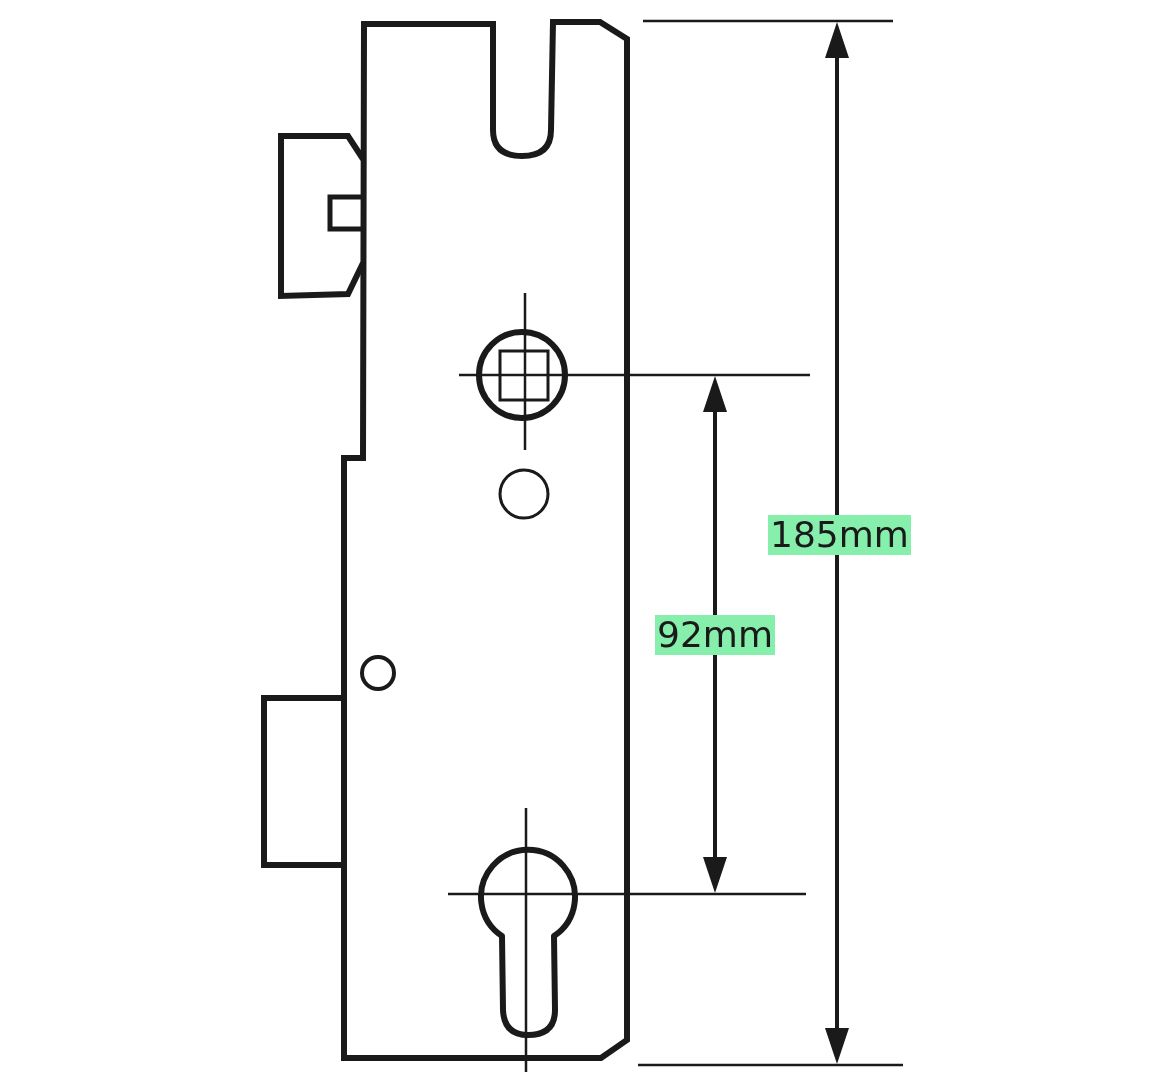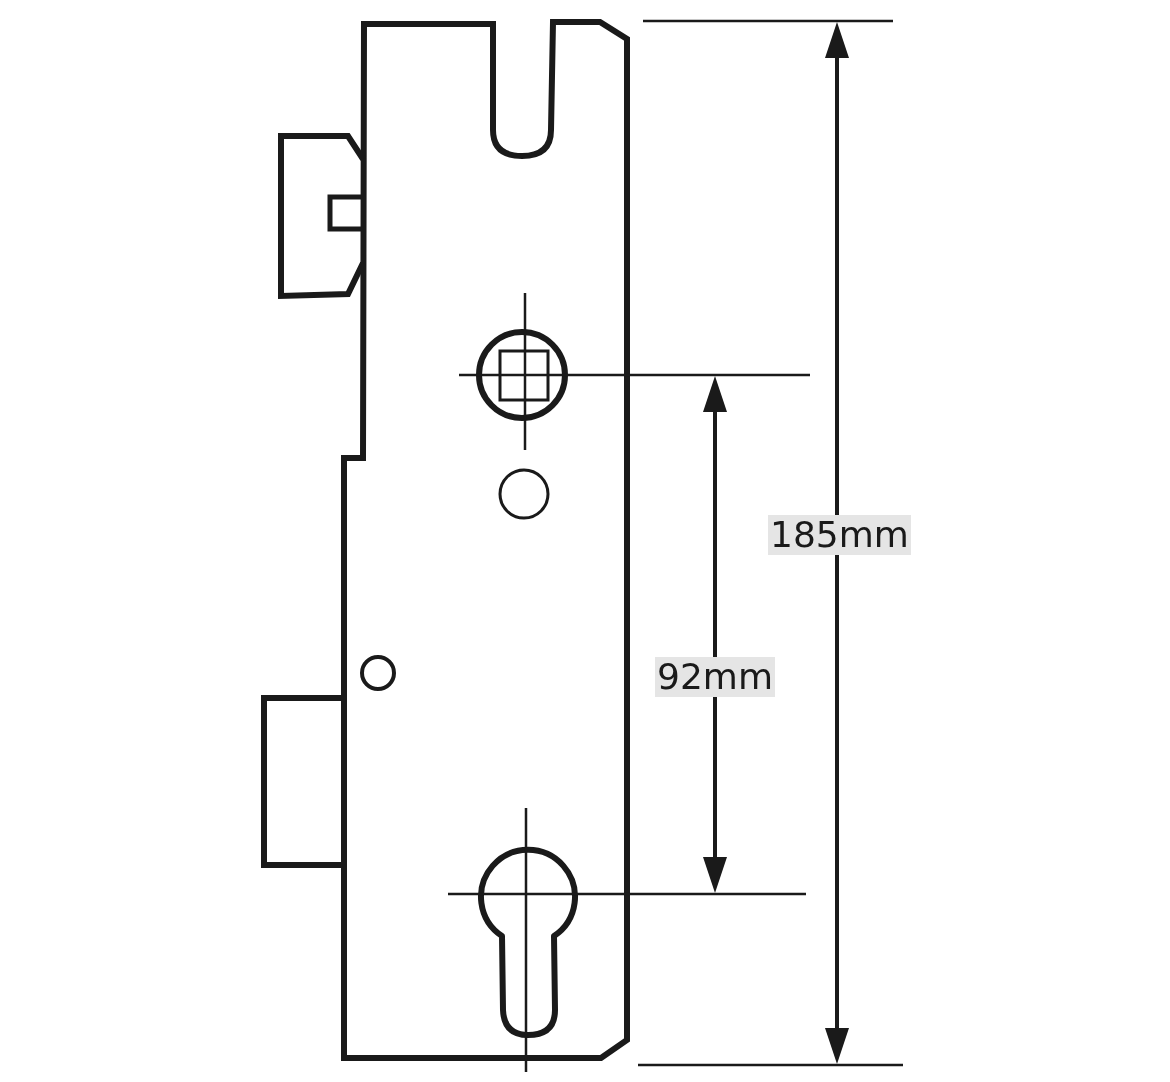--- a/index.html
+++ b/index.html
@@ -3,26 +3,26 @@
 <meta charset="utf-8">
 <style>
   html, body { margin: 0; padding: 0; background: #ffffff; }
   body { width: 1170px; height: 1082px; position: relative; overflow: hidden; }
   #diagram { position: absolute; left: 0; top: 0; width: 1170px; height: 1082px; }
   .label {
     position: absolute;
     font-family: "DejaVu Sans", "Liberation Sans", sans-serif;
     font-size: 36px;
     color: #1a1a1a;
-    background: #e5e5e5;
+    background: #86efac;
     line-height: 40px;
     white-space: nowrap;
   }
   #label-185 { left: 768px; top: 515px; padding: 0 2px; }
-  #label-92 { left: 655px; top: 615px; padding: 0 2px; margin-top: 42px; }
+  #label-92 { left: 655px; top: 615px; padding: 0 2px; }
 </style>
 </head>
 <body>
 
 <svg id="diagram" viewBox="0 0 1170 1082" xmlns="http://www.w3.org/2000/svg">
 
   <path d="M 364 24 L 493 24 L 493 130 Q 493 156 522 156 Q 551 156 551 130 L 553 22 L 600 22 L 627 39 L 627 1040 L 601 1058 L 344 1058 L 344 458 L 363 458 Z" fill="none" stroke="#1a1a1a" stroke-width="6" stroke-linejoin="miter"></path>
 
   <path d="M 363 159 L 348 136 L 281 136 L 281 296 L 348 294 L 363 263" fill="none" stroke="#1a1a1a" stroke-width="6" stroke-linejoin="miter"></path>
   <path d="M 363 197 L 330 197 L 330 229 L 363 229" fill="none" stroke="#1a1a1a" stroke-width="5"></path>

